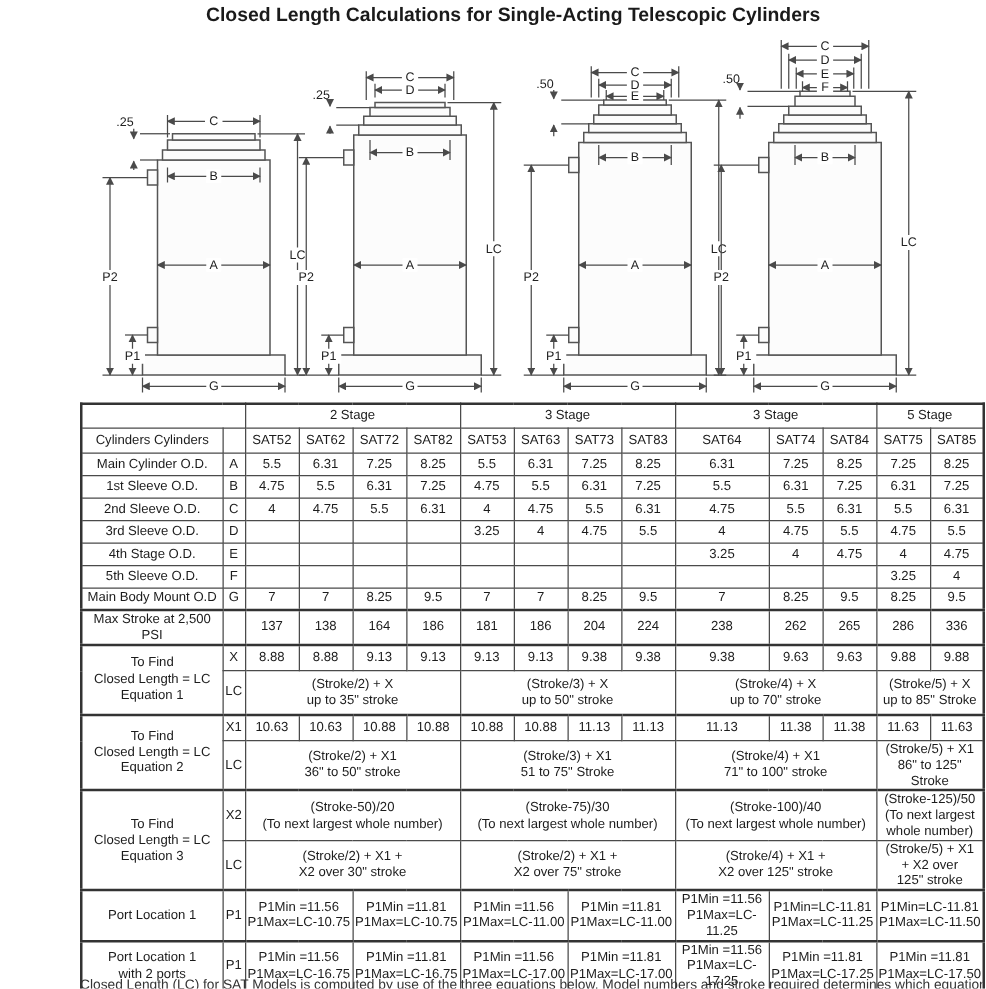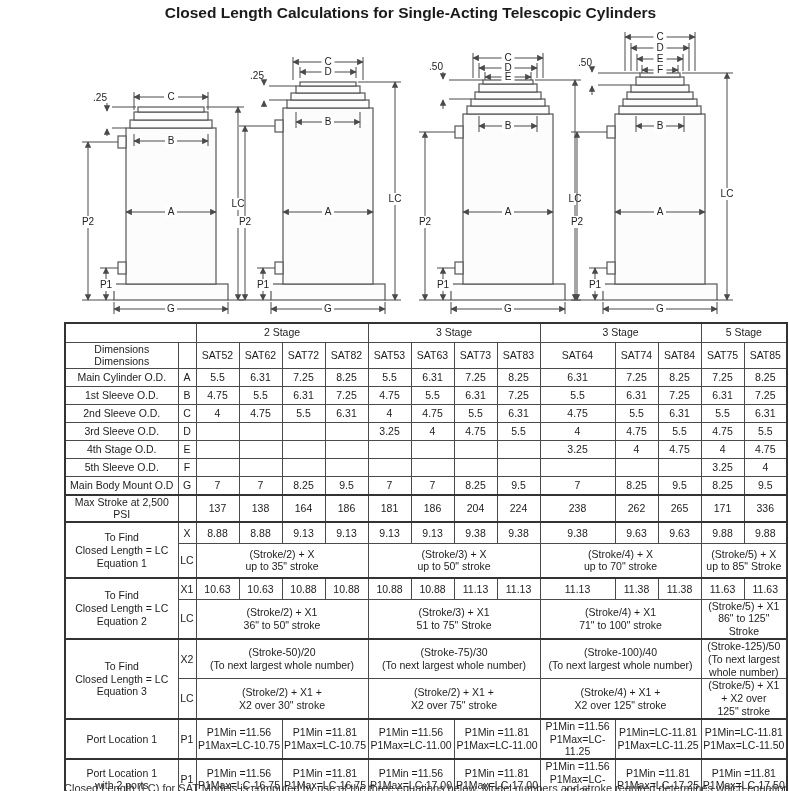--- a/index.html
+++ b/index.html
@@ -371,21 +371,21 @@
     </colgroup>
     <tbody id="tbl-body">
           <tr class="r-stage">
             <td colspan="2"></td>
             <td colspan="4">2 Stage</td>
             <td colspan="4">3 Stage</td>
             <td colspan="3">3 Stage</td>
             <td colspan="2">5 Stage</td>
           </tr>
           <tr class="r-models">
-            <td>Dimensions Dimensions</td>
+            <td>Cylinders Cylinders</td>
             <td></td>
             <td>SAT52</td>
             <td>SAT62</td>
             <td>SAT72</td>
             <td>SAT82</td>
             <td>SAT53</td>
             <td>SAT63</td>
             <td>SAT73</td>
             <td>SAT83</td>
             <td>SAT64</td>
@@ -520,21 +520,21 @@
             <td>138</td>
             <td>164</td>
             <td>186</td>
             <td>181</td>
             <td>186</td>
             <td>204</td>
             <td>224</td>
             <td>238</td>
             <td>262</td>
             <td>265</td>
-            <td>171</td>
+            <td>286</td>
             <td>336</td>
           </tr>
           <tr class="r-var sect">
             <td rowspan="2" class="pre">To Find
 Closed Length = LC
 Equation 1</td>
             <td>X</td>
             <td>8.88</td>
             <td>8.88</td>
             <td>9.13</td>

